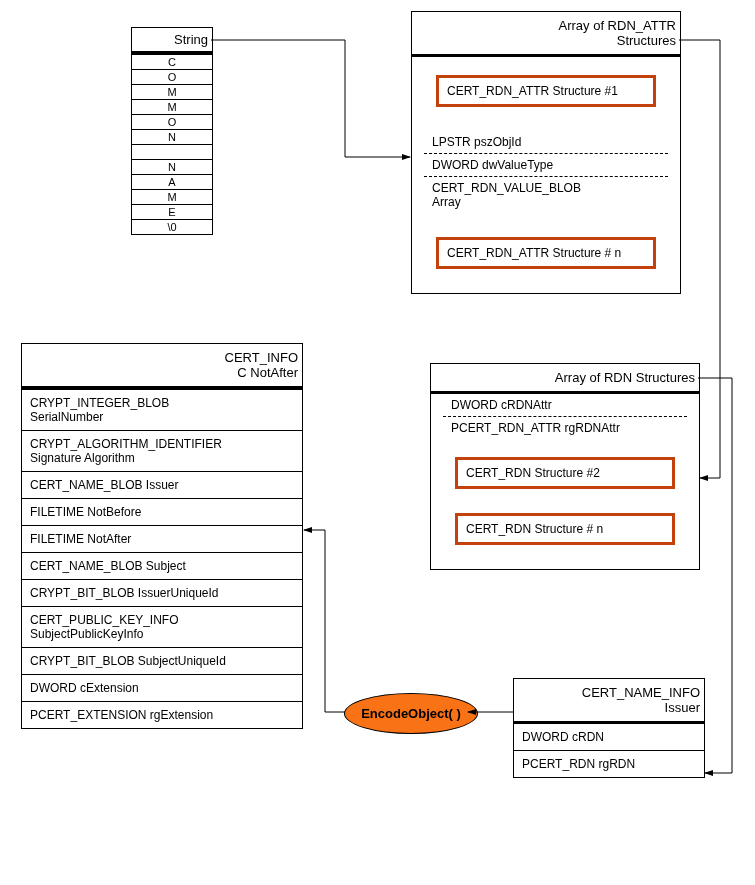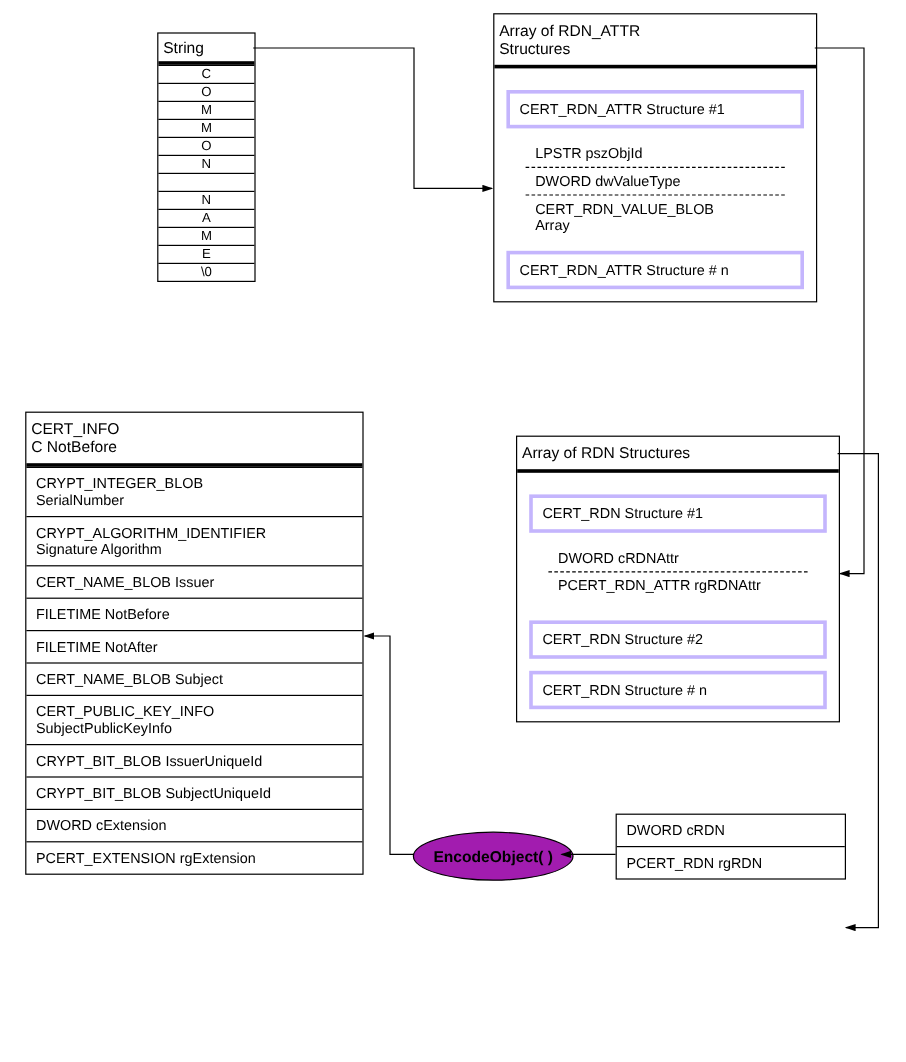--- a/index.html
+++ b/index.html
@@ -1,22 +1,22 @@
 <!DOCTYPE html>
 <html><head>
 <meta charset="utf-8">
 <style>
 body{margin:0;font-family:Arial,sans-serif;font-size:12px;background:#fff;width:755px;height:885px;position:relative}
 .box{border:1px solid #000;position:absolute;background:#fff}
-.hdr{border-bottom:3px solid #000;text-align:left;padding:6px 4px;font-size:13px}
+.hdr{border-bottom:3px solid #000;text-align:right;padding:6px 4px;font-size:13px}
 .row{border-top:1px solid #000;padding:6px 8px}
-.dash{border-top:1px dashed #000;padding:4px 8px;margin:0 26px}
-.inner{margin:10px;border:3px solid #c4b5fd;padding:6px 8px}
+.dash{border-top:1px dashed #000;padding:4px 8px;margin:0 12px}
+.inner{margin:24px;border:3px solid #c2410c;padding:6px 8px}
 .scell{border-top:1px solid #000;text-align:center;padding:0;font-size:11px;height:14px;line-height:14px}
-.ellipse{border:1px solid #000;border-radius:50%;text-align:center;padding:12px 6px;position:absolute;font-weight:bold;background:#a21caf;font-size:13px}
+.ellipse{border:1px solid #000;border-radius:50%;text-align:center;padding:12px 6px;position:absolute;font-weight:bold;background:#f97316;font-size:13px}
 svg{position:absolute;top:0;left:0;pointer-events:none}
 </style>
 </head>
 <body>
 
 <div class="box" style="left:131px;top:27px;width:80px">
 <div class="hdr" style="padding:4px">String</div>
 <div class="scell">C</div>
 <div class="scell">O</div>
 <div class="scell">M</div>
@@ -37,47 +37,48 @@
 <div class="inner" style="margin-top:18px">CERT_RDN_ATTR Structure #1</div>
 <div class="dash" style="border-top:none">LPSTR pszObjId</div>
 <div class="dash">DWORD dwValueType</div>
 <div class="dash" style="white-space:pre-line">CERT_RDN_VALUE_BLOB
 Array</div>
 <div class="inner">CERT_RDN_ATTR Structure # n</div>
 </div>
 
 <div class="box" style="left:430px;top:363px;width:268px">
 <div class="hdr">Array of RDN  Structures</div>
-<div class="inner" style="margin-top:18px">CERT_RDN Structure #1</div>
 <div class="dash" style="border-top:none">DWORD  cRDNAttr</div>
 <div class="dash">PCERT_RDN_ATTR  rgRDNAttr</div>
 <div class="inner" style="margin-top:18px">CERT_RDN Structure #2</div>
 <div class="inner">CERT_RDN Structure # n</div>
 </div>
 
 <div class="box" style="left:21px;top:343px;width:280px">
 <div class="hdr" style="white-space:pre-line;border-bottom:3px solid #000">CERT_INFO
-C NotBefore</div>
+C NotAfter</div>
 <div class="row" style="white-space:pre-line">CRYPT_INTEGER_BLOB
 SerialNumber</div>
 <div class="row" style="white-space:pre-line">CRYPT_ALGORITHM_IDENTIFIER
 Signature Algorithm</div>
 <div class="row">CERT_NAME_BLOB Issuer</div>
 <div class="row">FILETIME NotBefore</div>
 <div class="row">FILETIME NotAfter</div>
 <div class="row">CERT_NAME_BLOB Subject</div>
+<div class="row">CRYPT_BIT_BLOB IssuerUniqueId</div>
 <div class="row" style="white-space:pre-line">CERT_PUBLIC_KEY_INFO
 SubjectPublicKeyInfo</div>
-<div class="row">CRYPT_BIT_BLOB IssuerUniqueId</div>
 <div class="row">CRYPT_BIT_BLOB SubjectUniqueId</div>
 <div class="row">DWORD cExtension</div>
 <div class="row">PCERT_EXTENSION rgExtension</div>
 </div>
 
 <div class="box" style="left:513px;top:678px;width:190px">
+<div class="hdr" style="white-space:pre-line">CERT_NAME_INFO
+Issuer</div>
 <div class="row" style="border-top:none;">DWORD  cRDN</div>
 <div class="row">PCERT_RDN     rgRDN</div>
 </div>
 
 <div class="ellipse" style="left:344px;top:693px;width:120px">EncodeObject( )</div>
 
 <svg width="755" height="885">
 <defs>
       <marker id="ah" markerWidth="10" markerHeight="10" refX="8" refY="3" orient="auto">
         <path d="M0,0 L0,6 L9,3 z" fill="#000"></path>

